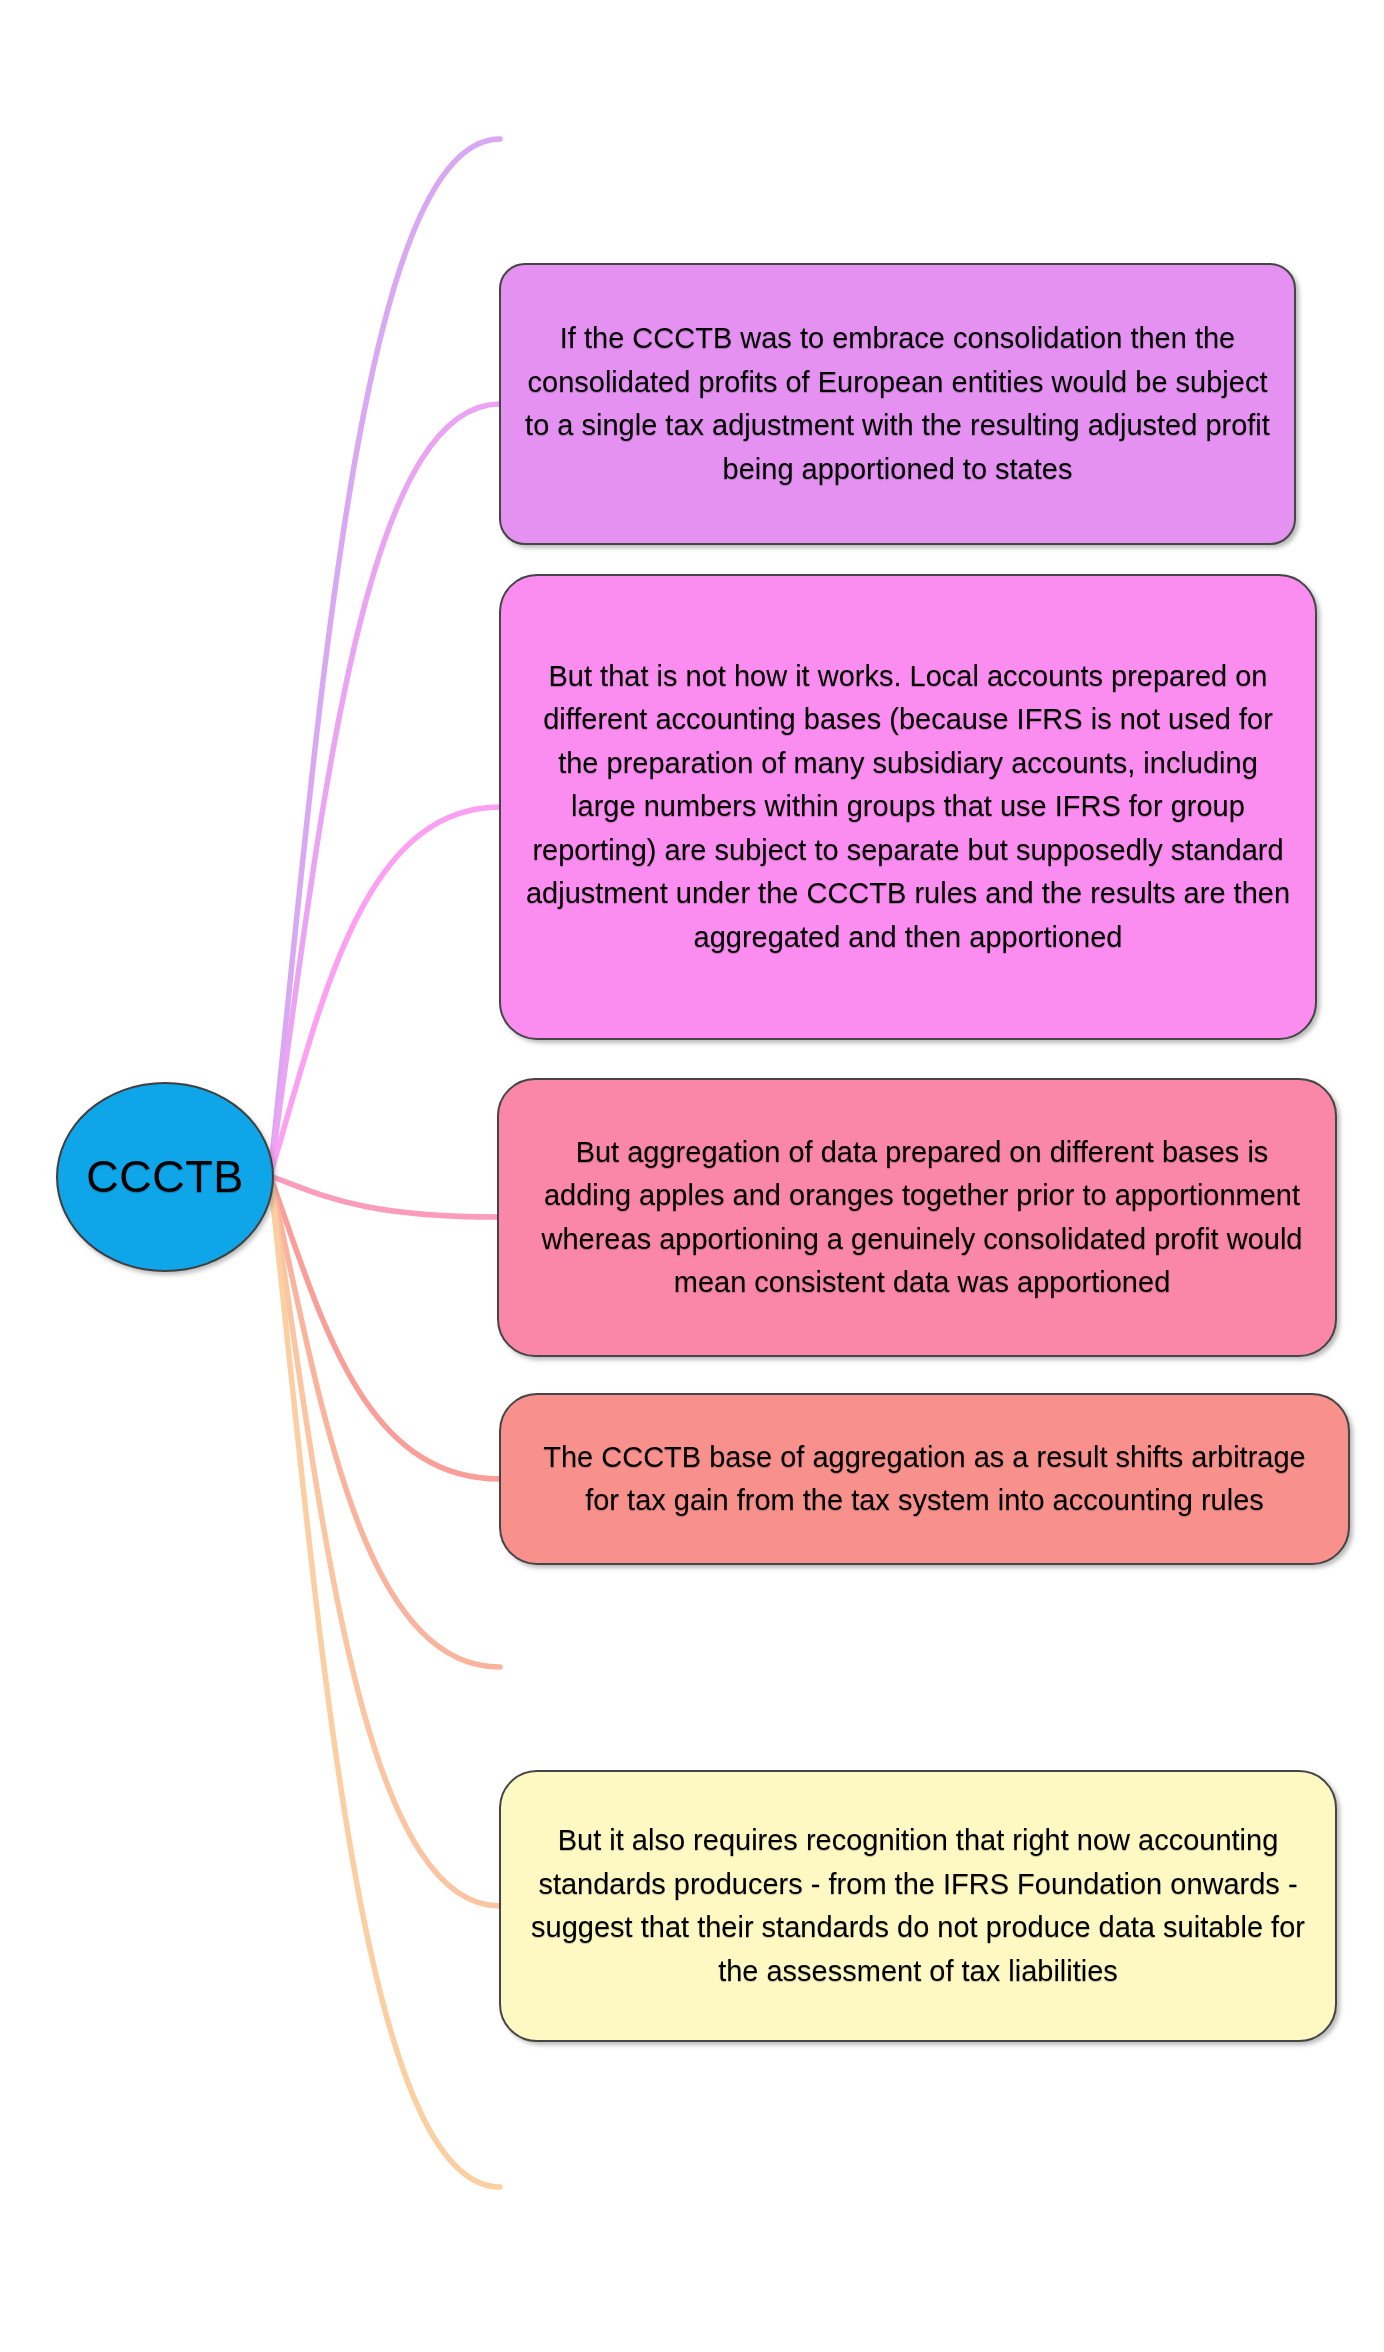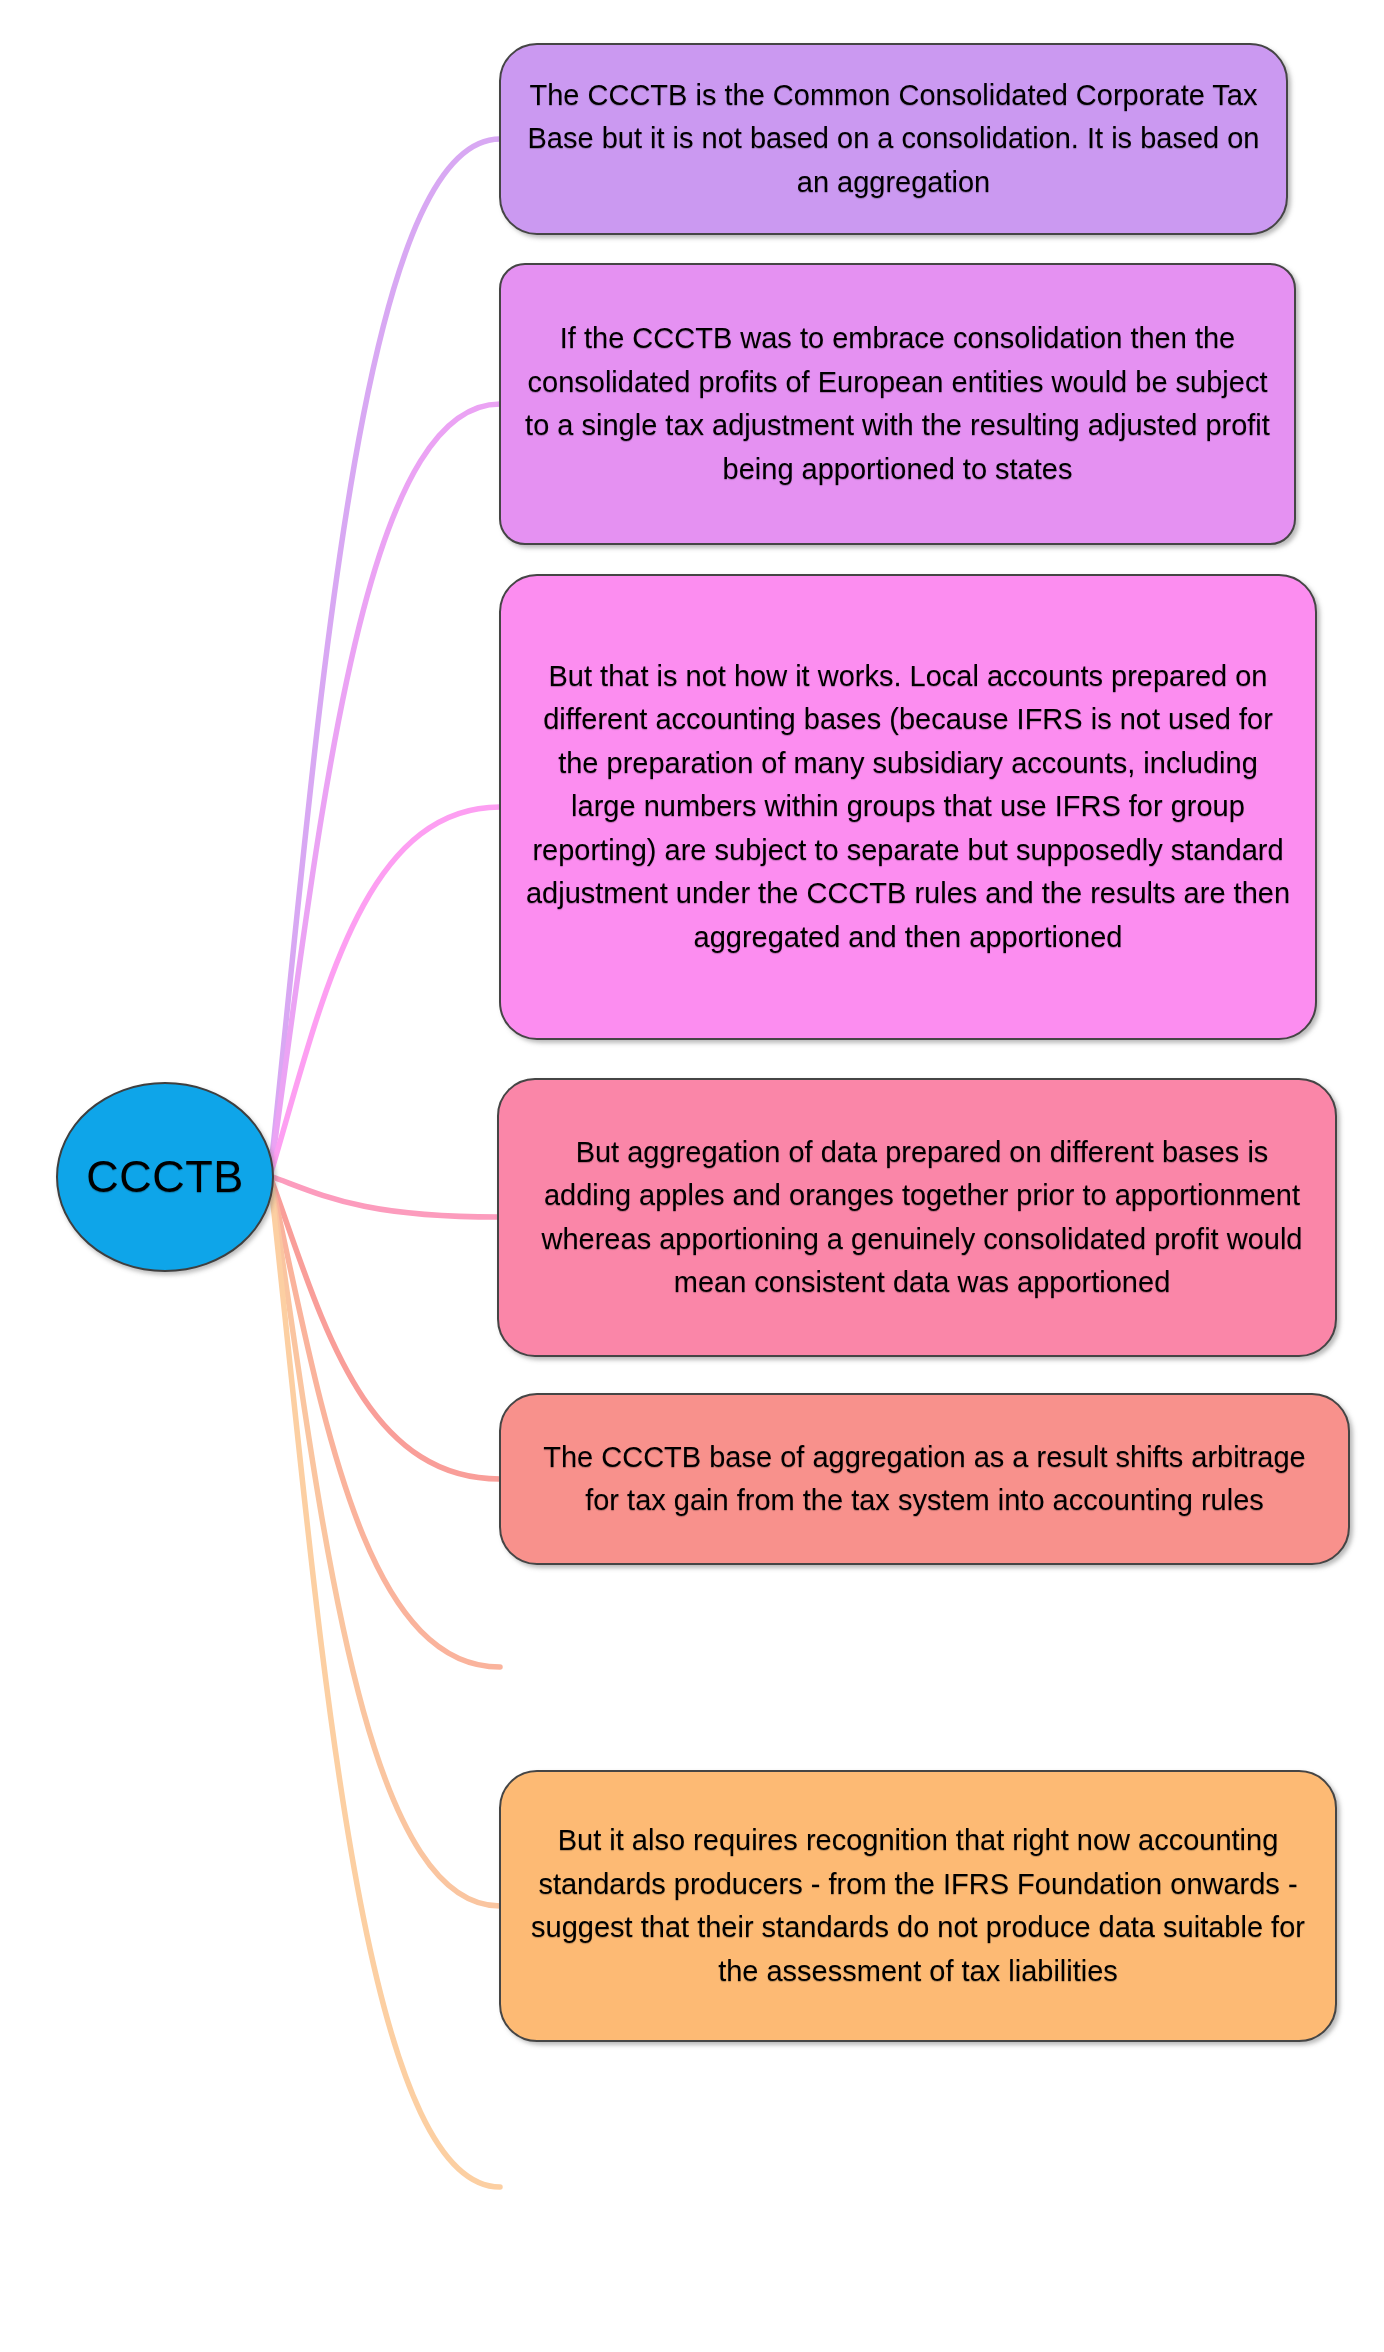--- a/index.html
+++ b/index.html
@@ -90,39 +90,36 @@
     <path d="M270 1176 C320 1312, 360 1479, 500 1479" stroke="#f99e99"></path>
     <path d="M270 1176 C320 1397, 360 1667, 500 1667" stroke="#fab39c"></path>
     <path d="M270 1176 C320 1504, 360 1906, 500 1906" stroke="#fac5a0"></path>
     <path d="M270 1176 C320 1631, 360 2187, 500 2187" stroke="#fccfa2"></path>
   </svg>
 
   <div class="root-node" style="background: #0ea5e9; justify-content: center;">
     <span class="root-label">CCCTB</span>
   </div>
 
-  <div class="node n0" style="background: rgb(203, 153, 241);">
-    <span class="node-text">The CCCTB is the Common Consolidated Corporate Tax Base but it is not based on a consolidation. It is based on an aggregation</span>
-  </div>
 
   <div class="node n1" style="background: rgb(229, 145, 242);">
     <span class="node-text">If the CCCTB was to embrace consolidation then the consolidated profits of European entities would be subject to a single tax adjustment with the resulting adjusted profit being apportioned to states</span>
   </div>
 
   <div class="node n2" style="background: rgb(252, 141, 240);">
     <span class="node-text">But that is not how it works. Local accounts prepared on different accounting bases (because IFRS is not used for the preparation of many subsidiary accounts, including large numbers within groups that use IFRS for group reporting)  are subject to separate but supposedly standard adjustment under the CCCTB rules and the results are then aggregated and then apportioned</span>
   </div>
 
   <div class="node n3" style="background: rgb(250, 134, 168); padding-left: 32px;">
     <span class="node-text">But aggregation of data prepared on different bases is adding apples and oranges together prior to apportionment whereas apportioning a genuinely consolidated profit would mean consistent data was apportioned</span>
   </div>
 
   <div class="node n4" style="background: rgb(248, 145, 140);">
     <span class="node-text">The CCCTB base of aggregation as a result shifts arbitrage for tax gain from the tax system into accounting rules</span>
   </div>
 
 
-  <div class="node n6" style="background: #fdba74;">
+  <div class="node n6" style="background: #fef9c3;">
     <span class="node-text">But it also requires recognition that right now accounting standards producers - from the IFRS Foundation onwards - suggest that their standards do not produce data suitable for the assessment of tax liabilities</span>
   </div>
 
 
 </div>
 
 </body></html>

